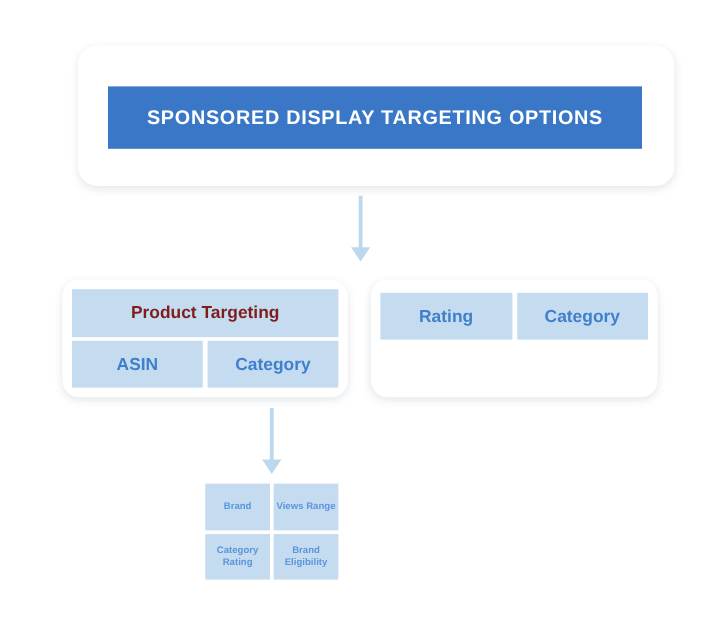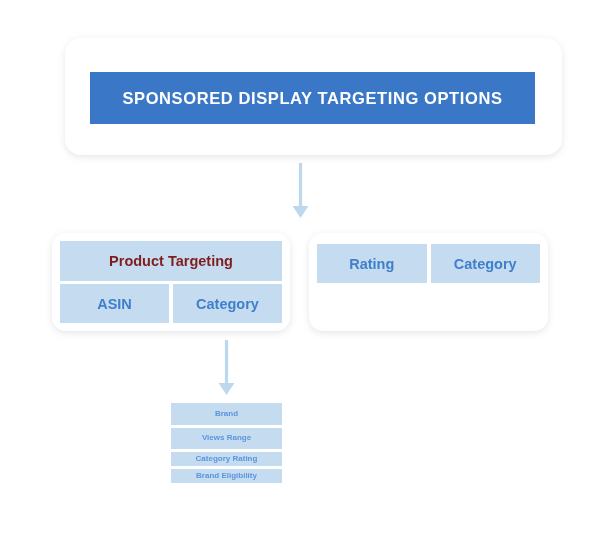--- a/index.html
+++ b/index.html
@@ -102,21 +102,21 @@
   }
 
   
   .leaf-grid {
     position: absolute;
     left: 171px;
     top: 403px;
     width: 111px;
     height: 80px;
     display: grid;
-    grid-template-columns: 1fr;
+    grid-template-columns: 1fr 1fr;
     grid-template-rows: 1fr 1fr;
     gap: 3px;
   }
   .leaf-box {
     background: #c5dcf0;
     display: flex;
     align-items: center;
     justify-content: center;
     text-align: center;
     padding: 2px;

